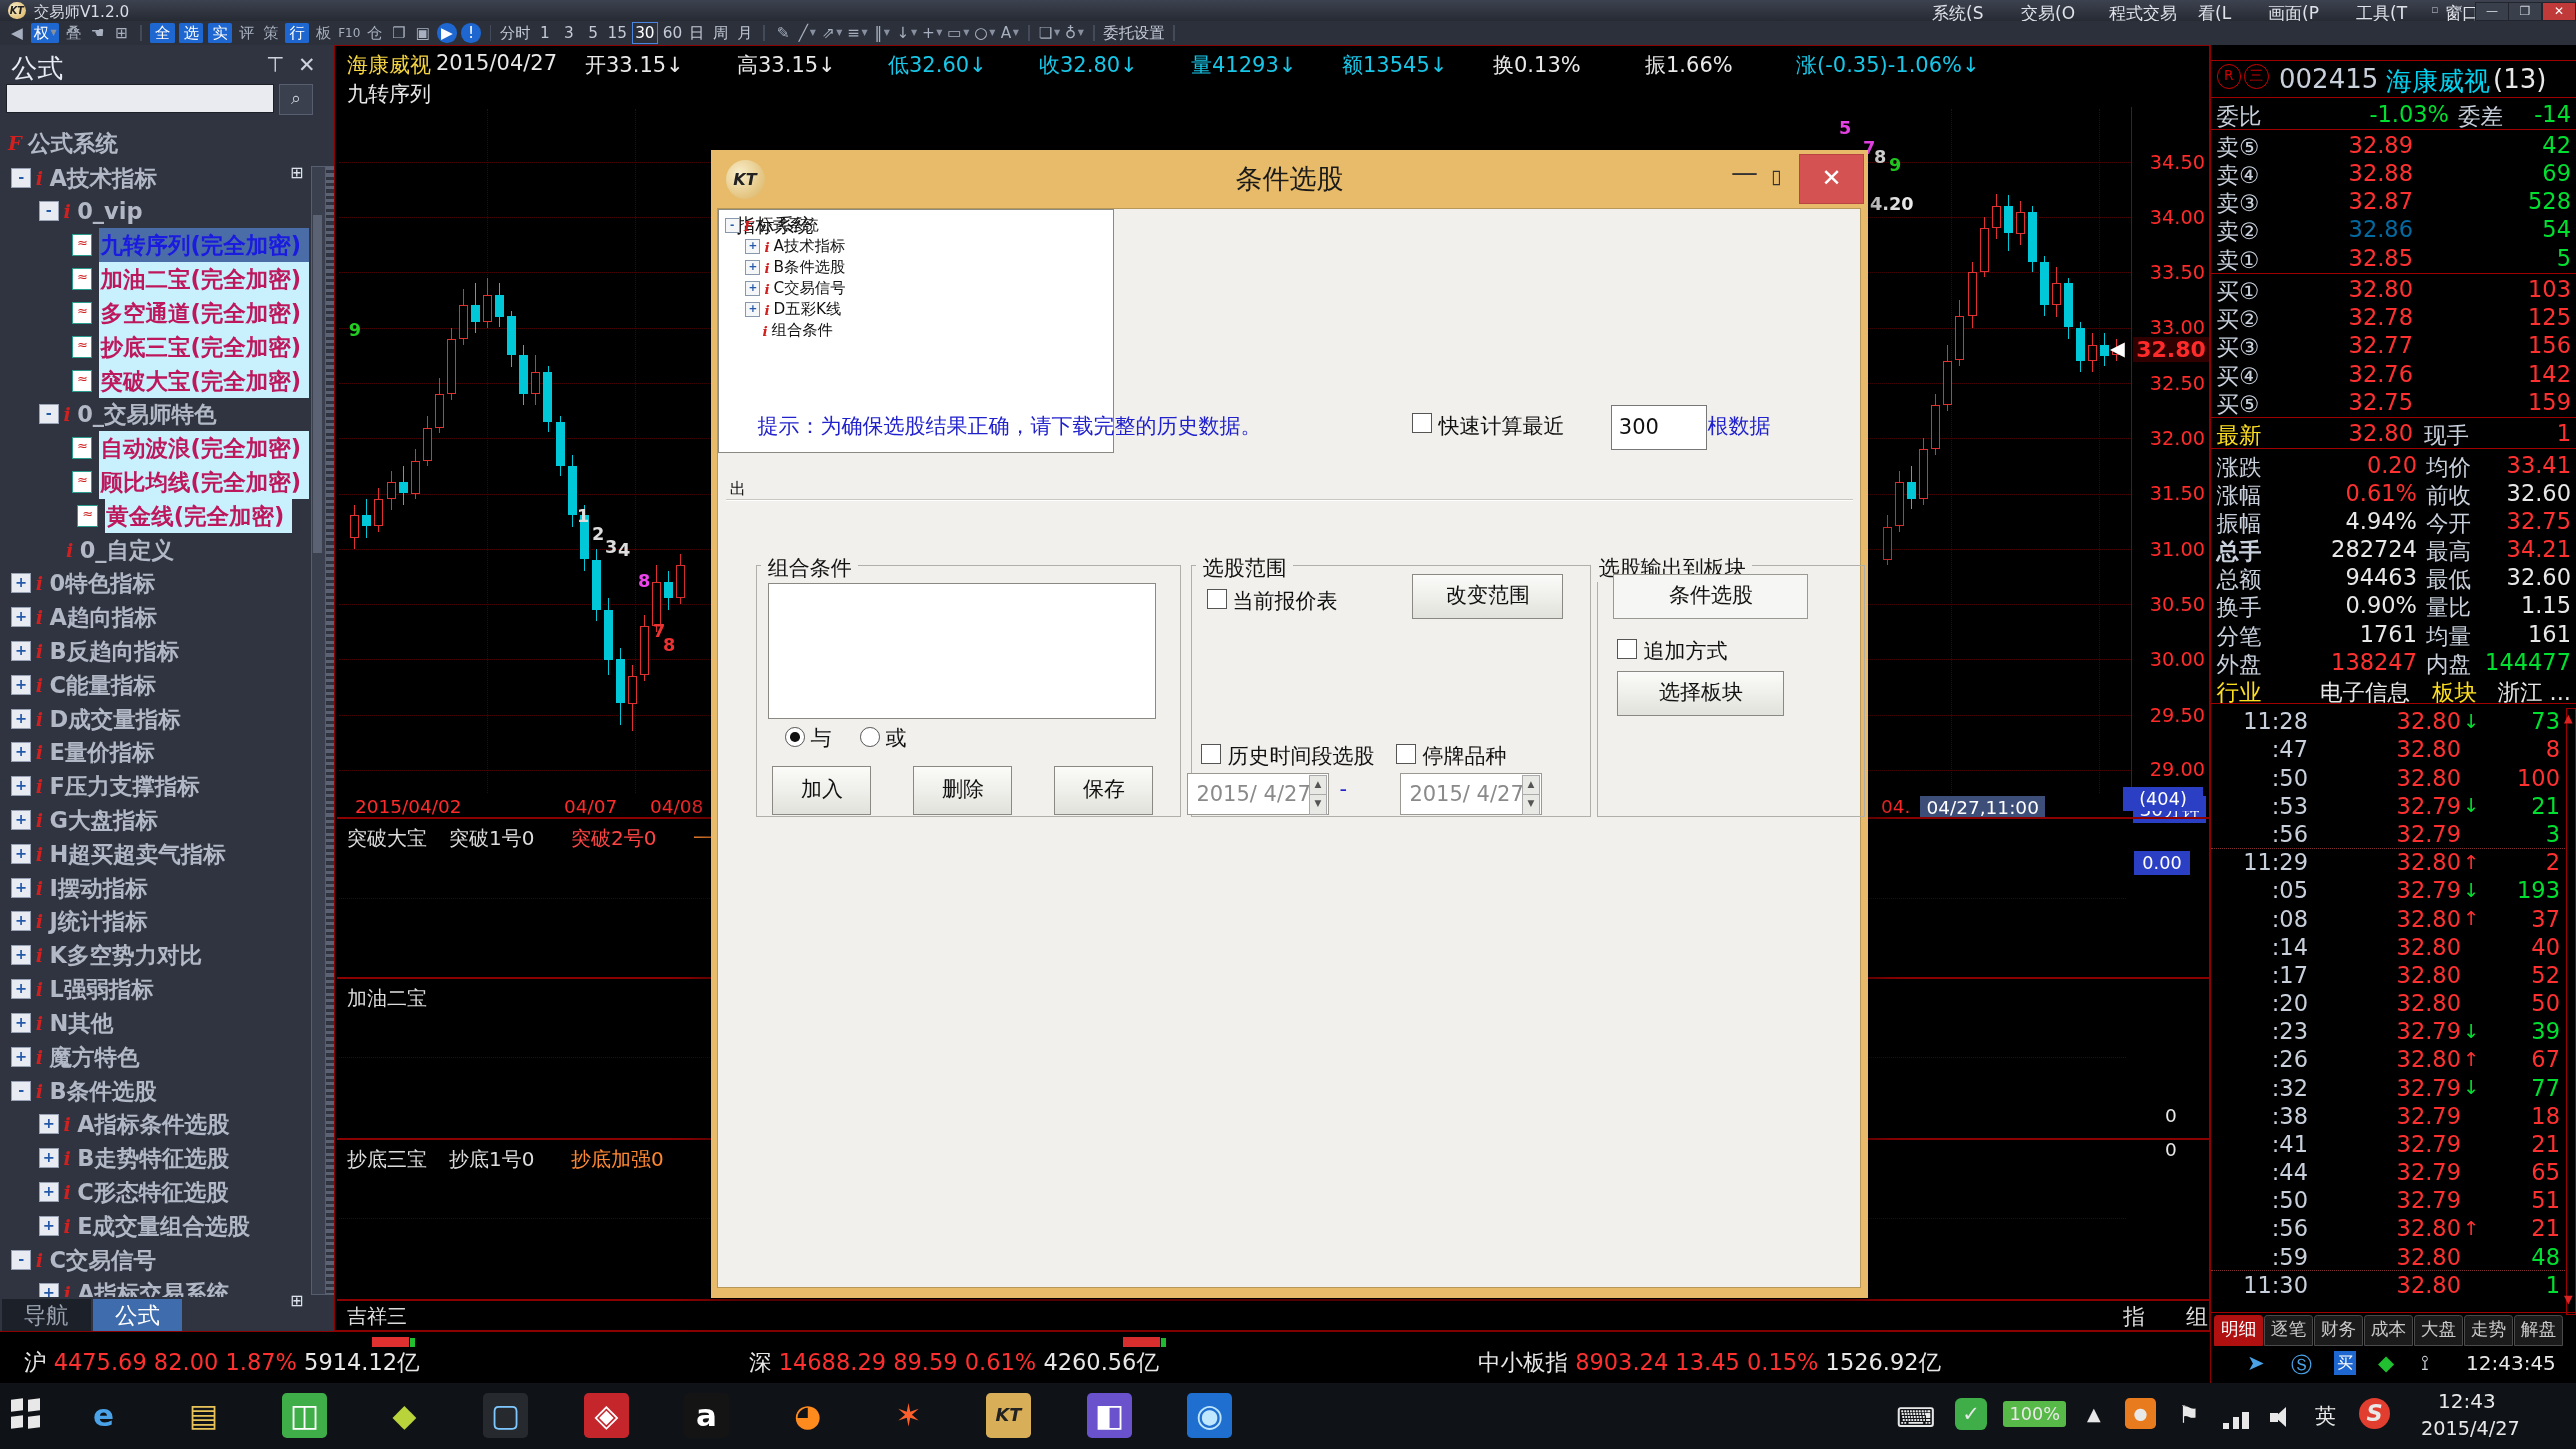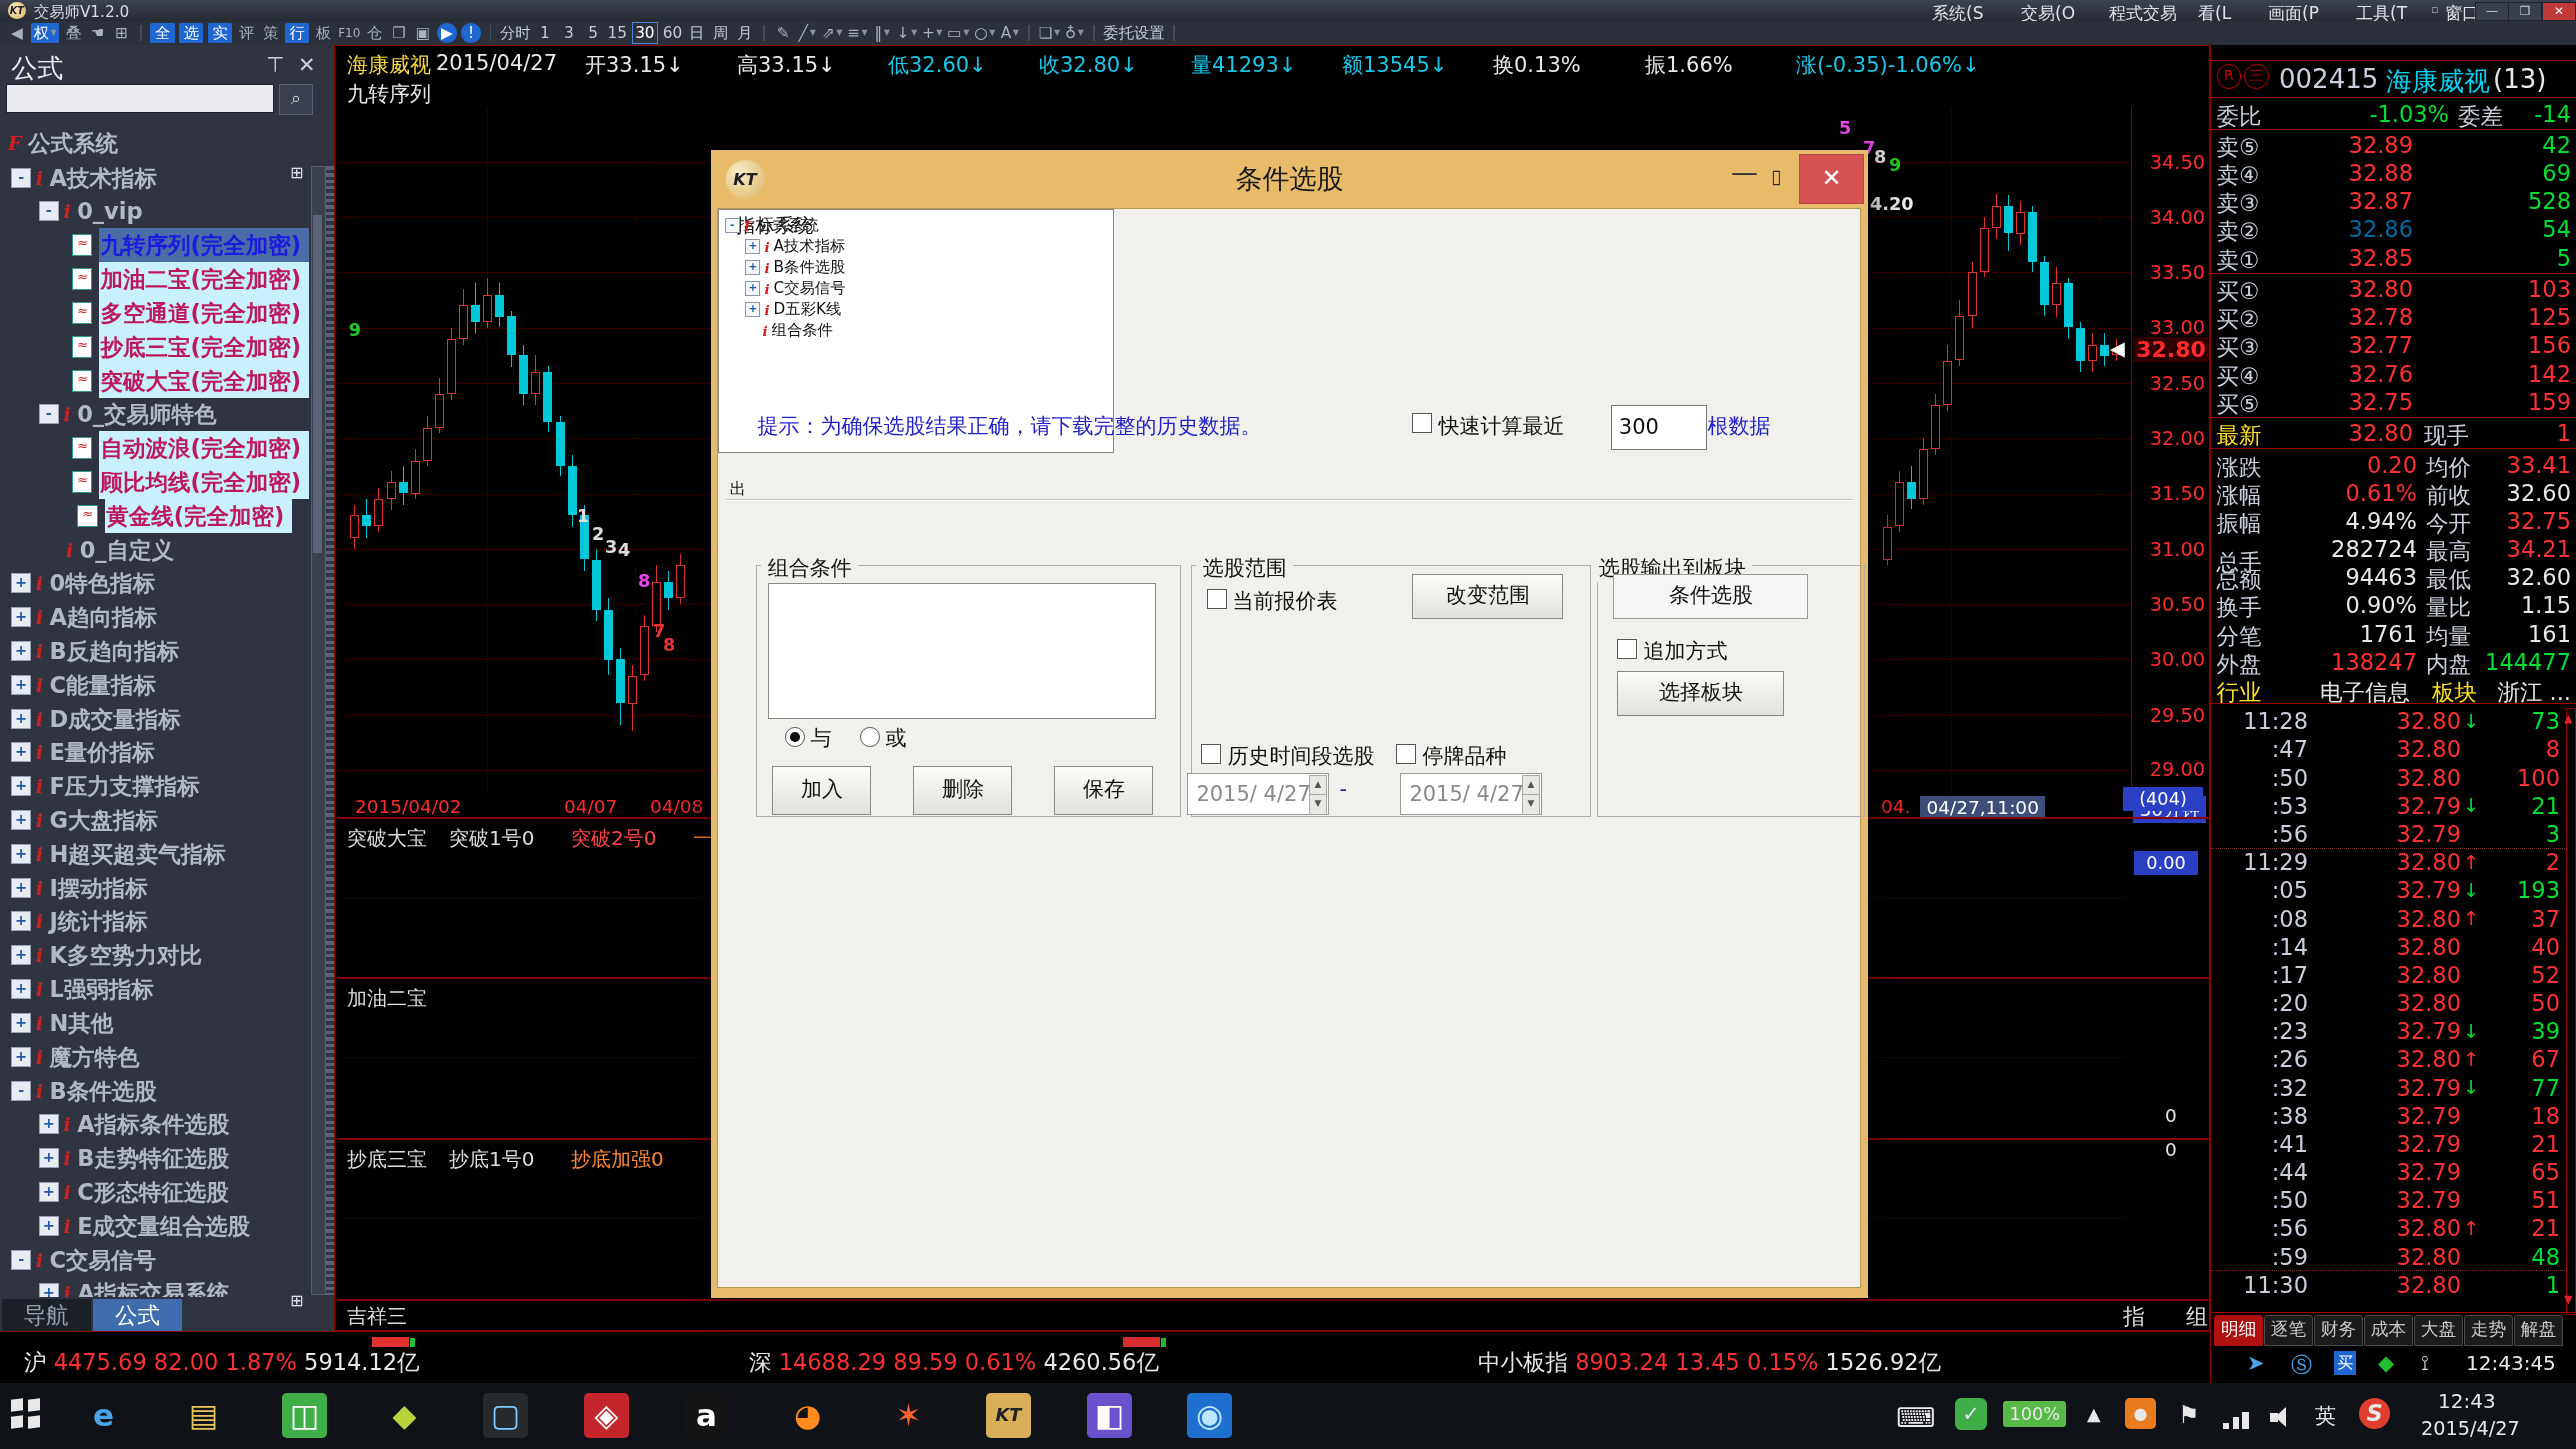--- a/index.html
+++ b/index.html
@@ -593,21 +593,21 @@
       <div class="seg" style="left: 12px; top: 779px; color: rgb(220, 220, 220); font-size: 20px;">突破大宝</div>
       <div class="seg" style="left: 114px; top: 779px; color: rgb(220, 220, 220); font-size: 20px;">突破1号0</div>
       <div class="seg" style="left: 236px; top: 779px; color: rgb(255, 68, 68); font-size: 20px;">突破2号0</div>
       <div class="seg" style="left: 358px; top: 779px; color: rgb(255, 136, 51); font-size: 20px;">一号优选</div>
       <div class="seg" style="left: 12px; top: 939px; color: rgb(220, 220, 220); font-size: 20px;">加油二宝</div>
       <div class="seg" style="left: 12px; top: 1100px; color: rgb(220, 220, 220); font-size: 20px;">抄底三宝</div>
       <div class="seg" style="left: 114px; top: 1100px; color: rgb(220, 220, 220); font-size: 20px;">抄底1号0</div>
       <div class="seg" style="left: 236px; top: 1100px; color: rgb(255, 136, 51); font-size: 20px;">抄底加强0</div>
       <div class="seg" style="left: 12px; top: 1257px; color: rgb(220, 220, 220); font-size: 20px;">吉祥三</div>
       <div class="bluebox2" style="left: 1788px; top: 741px; width: 80px; height: 24px; line-height: 24px;">(404)</div>
-      <div class="bluebox2" style="left: 1799px; top: 805px; width: 64px; height: 24px; line-height: 24px;">0.00</div>
+      <div class="bluebox2" style="left: 1799px; top: 805px; width: 56px; height: 24px; line-height: 24px;">0.00</div>
       <div class="seg" style="left: 1830px; top: 1059px; color: rgb(232, 232, 232); font-size: 18.5px;">0</div>
       <div class="seg" style="left: 1830px; top: 1093px; color: rgb(232, 232, 232); font-size: 18.5px;">0</div>
       <div class="gridh" style="left: 4px; top: 852px; width: 1787px;"></div>
       <div class="gridh" style="left: 4px; top: 1011px; width: 1787px;"></div>
       <div class="gridh" style="left: 4px; top: 1172px; width: 1787px;"></div>
       <div class="seg" style="left: 1788px; top: 1256px; color: rgb(220, 220, 220); font-size: 22px;">指</div>
       <div class="seg" style="left: 1851px; top: 1256px; color: rgb(220, 220, 220); font-size: 22px;">组</div>
     </div>
 
   <div id="rightpanel">
@@ -665,21 +665,21 @@
       <div class="q" style="left: 215px; top: 407px; color: rgb(200, 208, 220);">均价</div>
       <div class="q" style="left: 118px; top: 407px; width: 242px; text-align: right; color: rgb(255, 48, 48);">33.41</div>
       <div class="q" style="left: 5.6px; top: 435px; color: rgb(200, 208, 220);">涨幅</div>
       <div class="q" style="left: -36px; top: 435px; width: 242px; text-align: right; color: rgb(255, 48, 48);">0.61%</div>
       <div class="q" style="left: 215px; top: 435px; color: rgb(200, 208, 220);">前收</div>
       <div class="q" style="left: 118px; top: 435px; width: 242px; text-align: right; color: rgb(232, 232, 232);">32.60</div>
       <div class="q" style="left: 5.6px; top: 463px; color: rgb(200, 208, 220);">振幅</div>
       <div class="q" style="left: -36px; top: 463px; width: 242px; text-align: right; color: rgb(232, 232, 232);">4.94%</div>
       <div class="q" style="left: 215px; top: 463px; color: rgb(200, 208, 220);">今开</div>
       <div class="q" style="left: 118px; top: 463px; width: 242px; text-align: right; color: rgb(255, 48, 48);">32.75</div>
-      <div class="q" style="left: 5.6px; top: 502px; color: rgb(200, 208, 220);">总手</div>
+      <div class="q" style="left: 5.6px; top: 491px; color: rgb(200, 208, 220); font-weight: bold;">总手</div>
       <div class="q" style="left: -36px; top: 491px; width: 242px; text-align: right; color: rgb(232, 232, 232);">282724</div>
       <div class="q" style="left: 215px; top: 491px; color: rgb(200, 208, 220);">最高</div>
       <div class="q" style="left: 118px; top: 491px; width: 242px; text-align: right; color: rgb(255, 48, 48);">34.21</div>
       <div class="q" style="left: 5.6px; top: 519px; color: rgb(200, 208, 220);">总额</div>
       <div class="q" style="left: -36px; top: 519px; width: 242px; text-align: right; color: rgb(232, 232, 232);">94463</div>
       <div class="q" style="left: 215px; top: 519px; color: rgb(200, 208, 220);">最低</div>
       <div class="q" style="left: 118px; top: 519px; width: 242px; text-align: right; color: rgb(232, 232, 232);">32.60</div>
       <div class="q" style="left: 5.6px; top: 547px; color: rgb(200, 208, 220);">换手</div>
       <div class="q" style="left: -36px; top: 547px; width: 242px; text-align: right; color: rgb(232, 232, 232);">0.90%</div>
       <div class="q" style="left: 215px; top: 547px; color: rgb(200, 208, 220);">量比</div>

